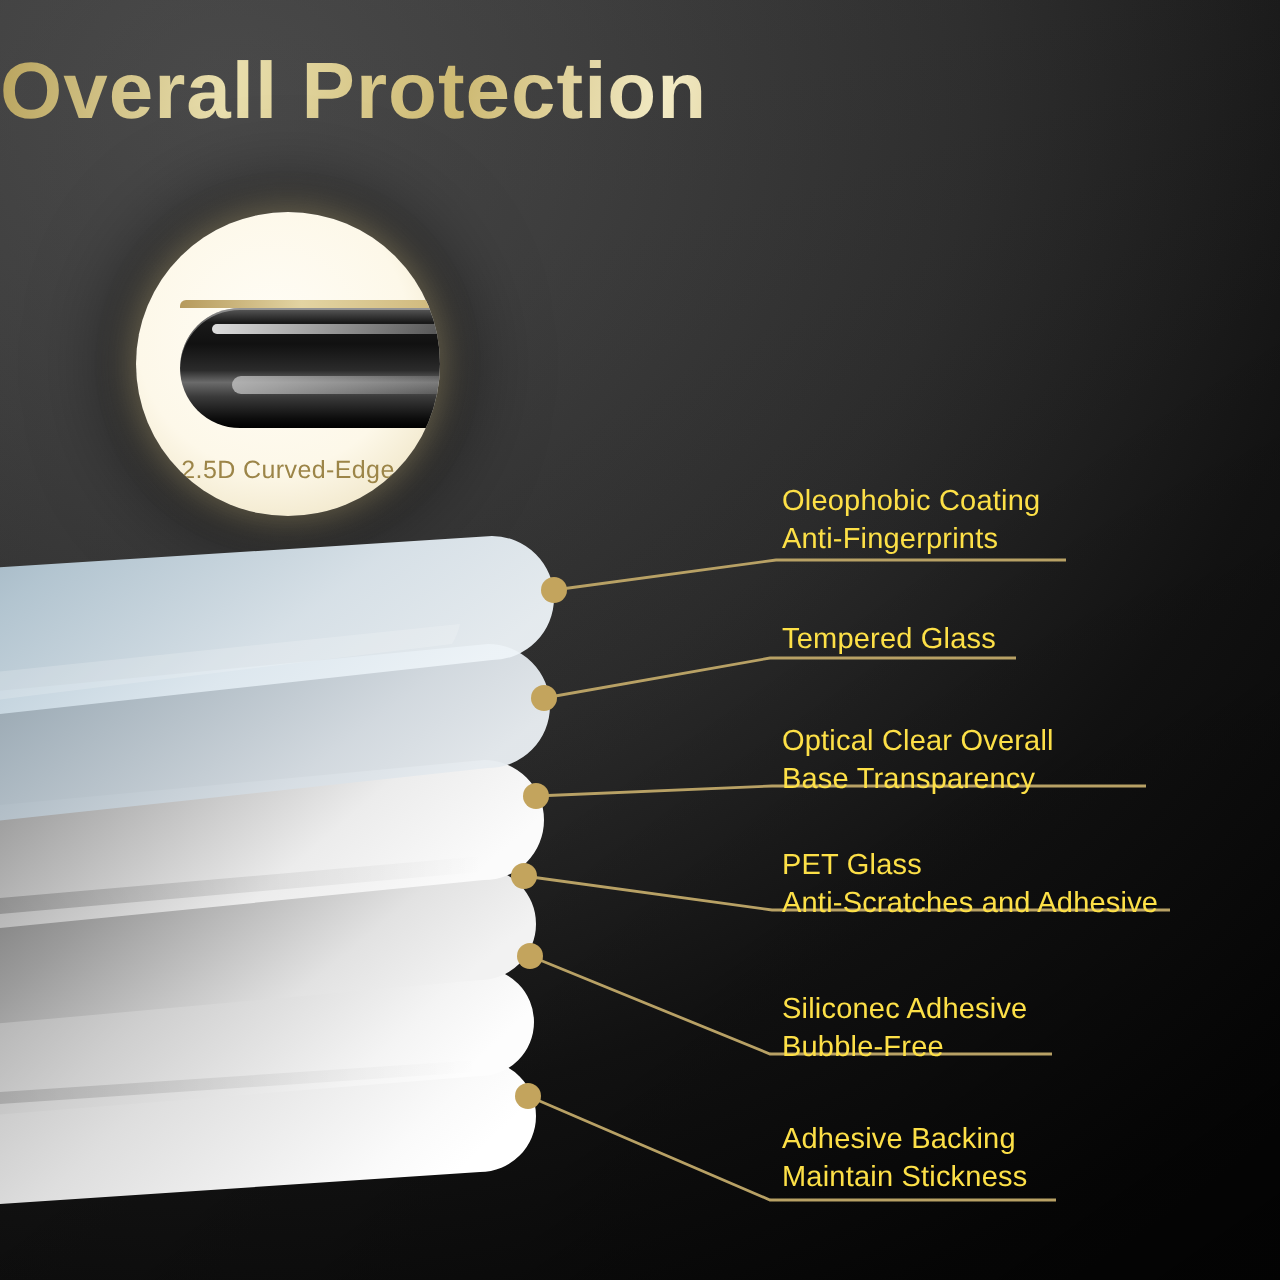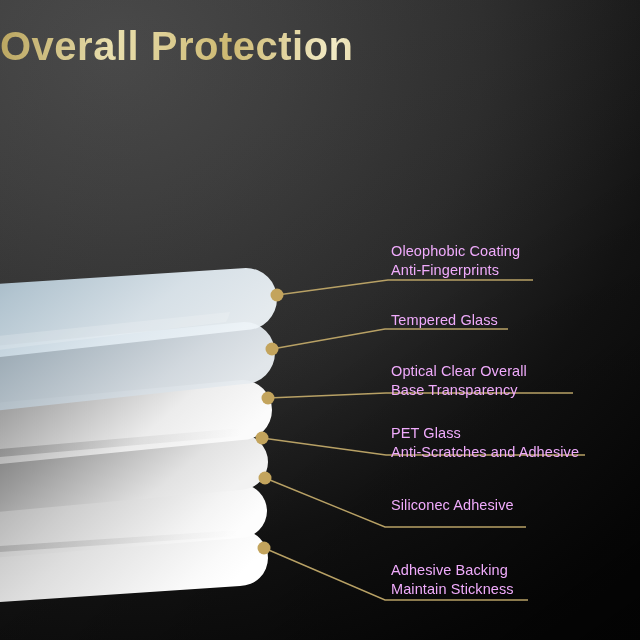--- a/index.html
+++ b/index.html
@@ -57,32 +57,37 @@
     font-size:12.5px;color:#9c8548;letter-spacing:.2px;
   }
 
   
   .stack{position:absolute;left:0;top:250px;width:400px;height:360px;}
 
   
   .leaders{position:absolute;left:0;top:0;width:640px;height:640px;pointer-events:none;}
 
   
-  .label{position:absolute;color:#f0abfc;font-size:14.5px;line-height:19px;letter-spacing:.1px;}
+  .label{position:absolute;color:#fde047;font-size:14.5px;line-height:19px;letter-spacing:.1px;}
   .label div{white-space:nowrap;}
 </style>
 </head>
 <body>
 
 <div id="root">
   <div class="bg"></div>
   <div class="bg2"></div>
 
   <div class="title">Overall Protection</div>
 
+  <div class="inset">
+    <div class="inset-topline"></div>
+    <div class="inset-glass"></div>
+    <div class="inset-caption">2.5D Curved-Edge</div>
+  </div>
 
   <svg class="stack" viewBox="0 0 400 360">
     <defs>
       <linearGradient id="g0" x1="0" y1="0" x2="1" y2="0.35">
         <stop offset="0" stop-color="#8ea7b8"></stop>
           <stop offset=".35" stop-color="#b9ccd8"></stop>
         <stop offset=".72" stop-color="#dfe9f0"></stop>
           <stop offset="1" stop-color="#eef4f8"></stop>
       </linearGradient>
       <linearGradient id="g1" x1="0" y1="0" x2="1" y2="0.35">
@@ -179,18 +184,19 @@
   <div class="label" style="left:391px;top:362px">
     <div>Optical Clear Overall</div>
     <div>Base Transparency</div>
   </div>
   <div class="label" style="left:391px;top:424px">
     <div>PET Glass</div>
     <div>Anti-Scratches and Adhesive</div>
   </div>
   <div class="label" style="left:391px;top:496px">
     <div>Siliconec Adhesive</div>
+    <div>Bubble-Free</div>
   </div>
   <div class="label" style="left:391px;top:561px">
     <div>Adhesive Backing</div>
     <div>Maintain Stickness</div>
   </div>
 </div>
 
 </body></html>

